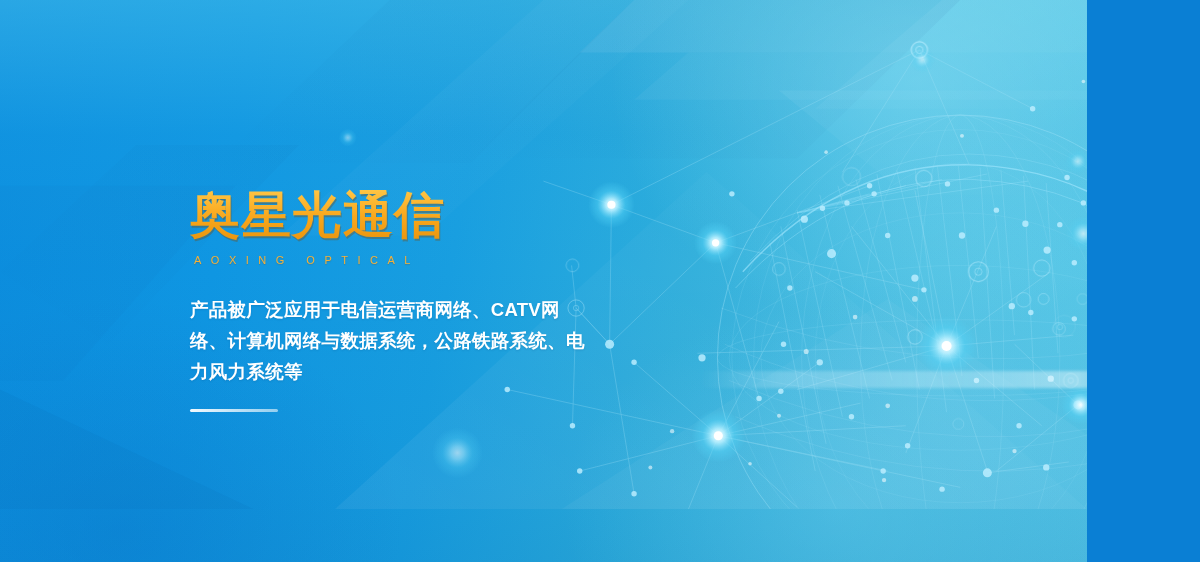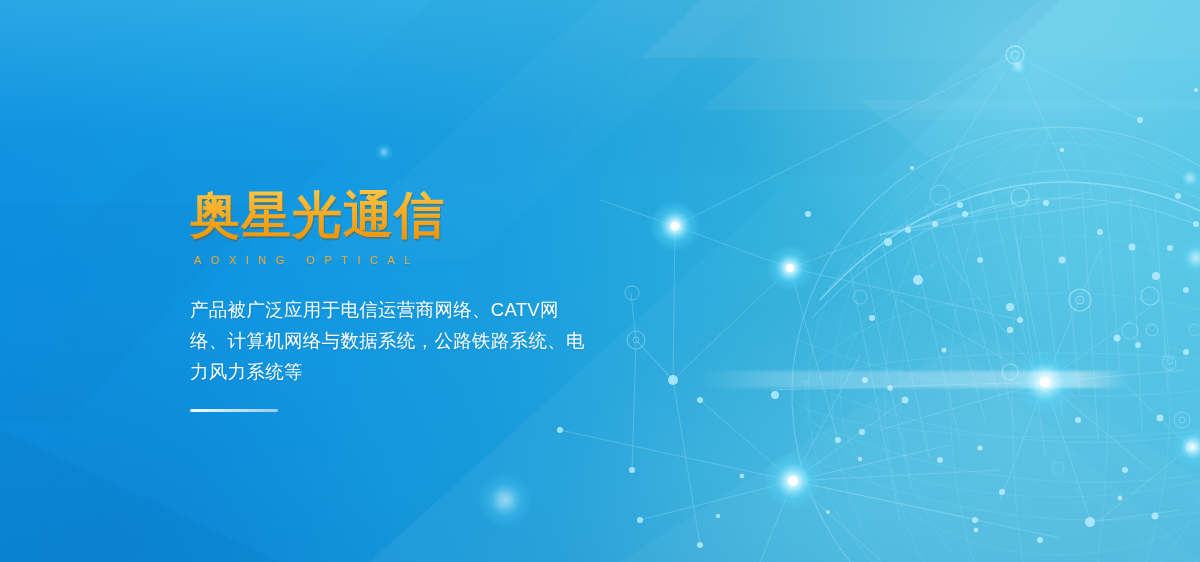--- a/index.html
+++ b/index.html
@@ -6,21 +6,21 @@
     margin: 0;
     padding: 0;
     background: #0a7fd4;
   }
   body {
     font-family: "Liberation Sans", "DejaVu Sans", sans-serif;
   }
 
   #banner {
     position: relative;
-    width: 1200px;
+    width: 1087px;
     height: 562px;
     overflow: hidden;
     background: #0f96e2;
   }
 
   
   .bg-base {
     position: absolute;
     inset: 0;
     background: linear-gradient(100deg,
@@ -120,21 +120,21 @@
     font-weight: normal;
     letter-spacing: 9.5px;
     color: #f4b13a;
     text-shadow: 0 1px 1px rgba(120,65,0,0.25);
   }
 
   .desc {
     margin: 24px 0 0 0;
     font-size: 18.5px;
     line-height: 31px;
-    font-weight: normal;
+    font-weight: bold;
     color: #ffffff;
     letter-spacing: 0.3px;
     max-width: 406px;
     text-shadow: 0 1px 2px rgba(0,60,110,0.18);
   }
 
   .rule {
     margin-top: 22px;
     width: 88px;
     height: 3px;

